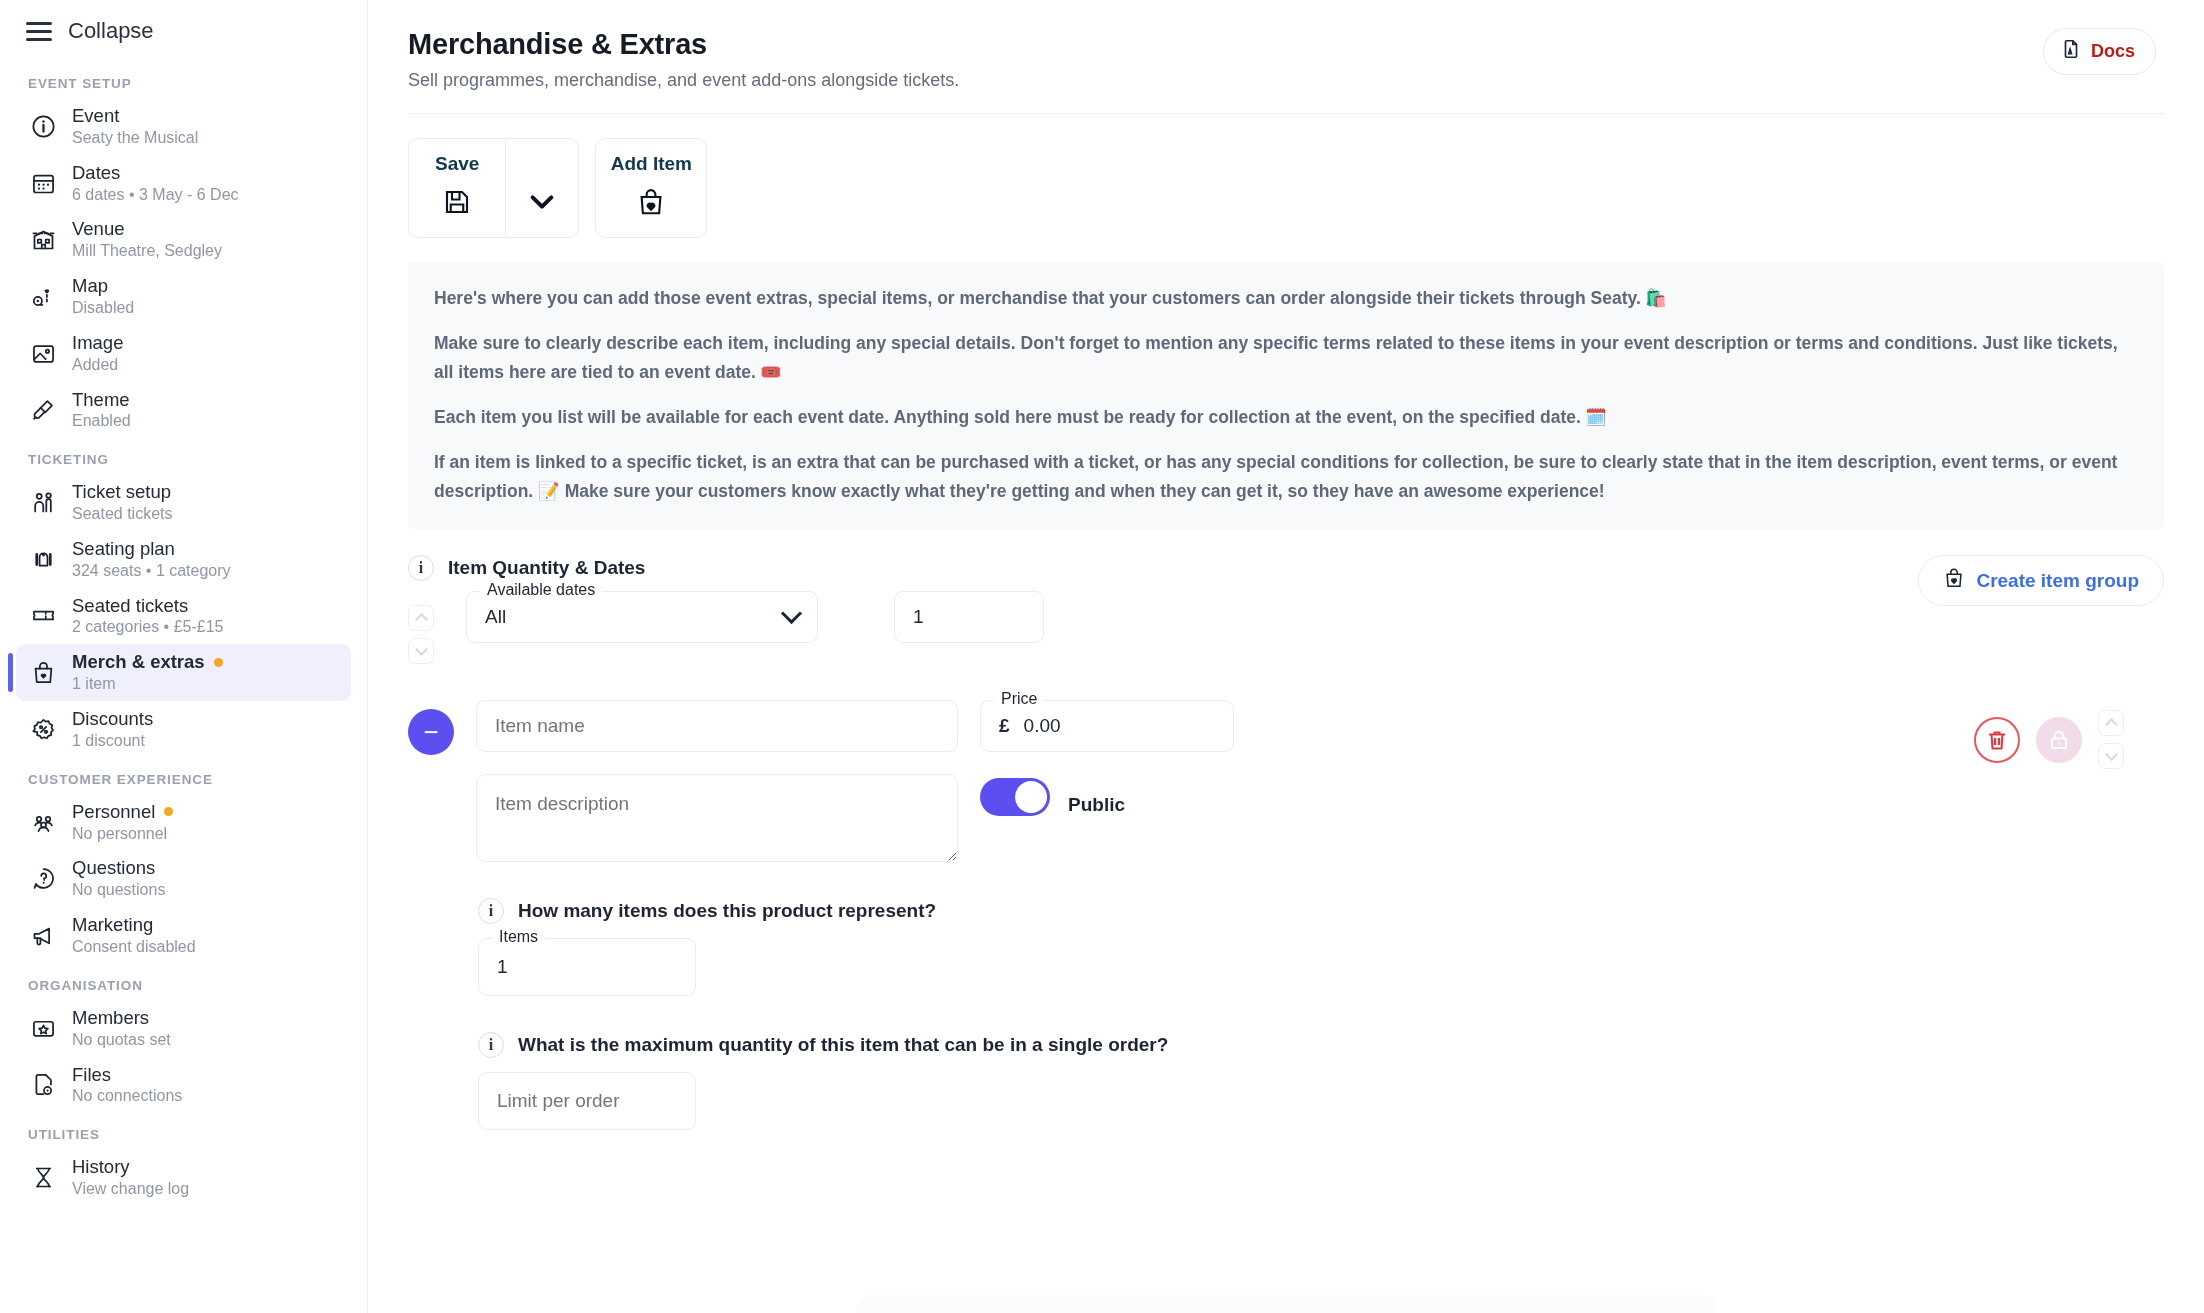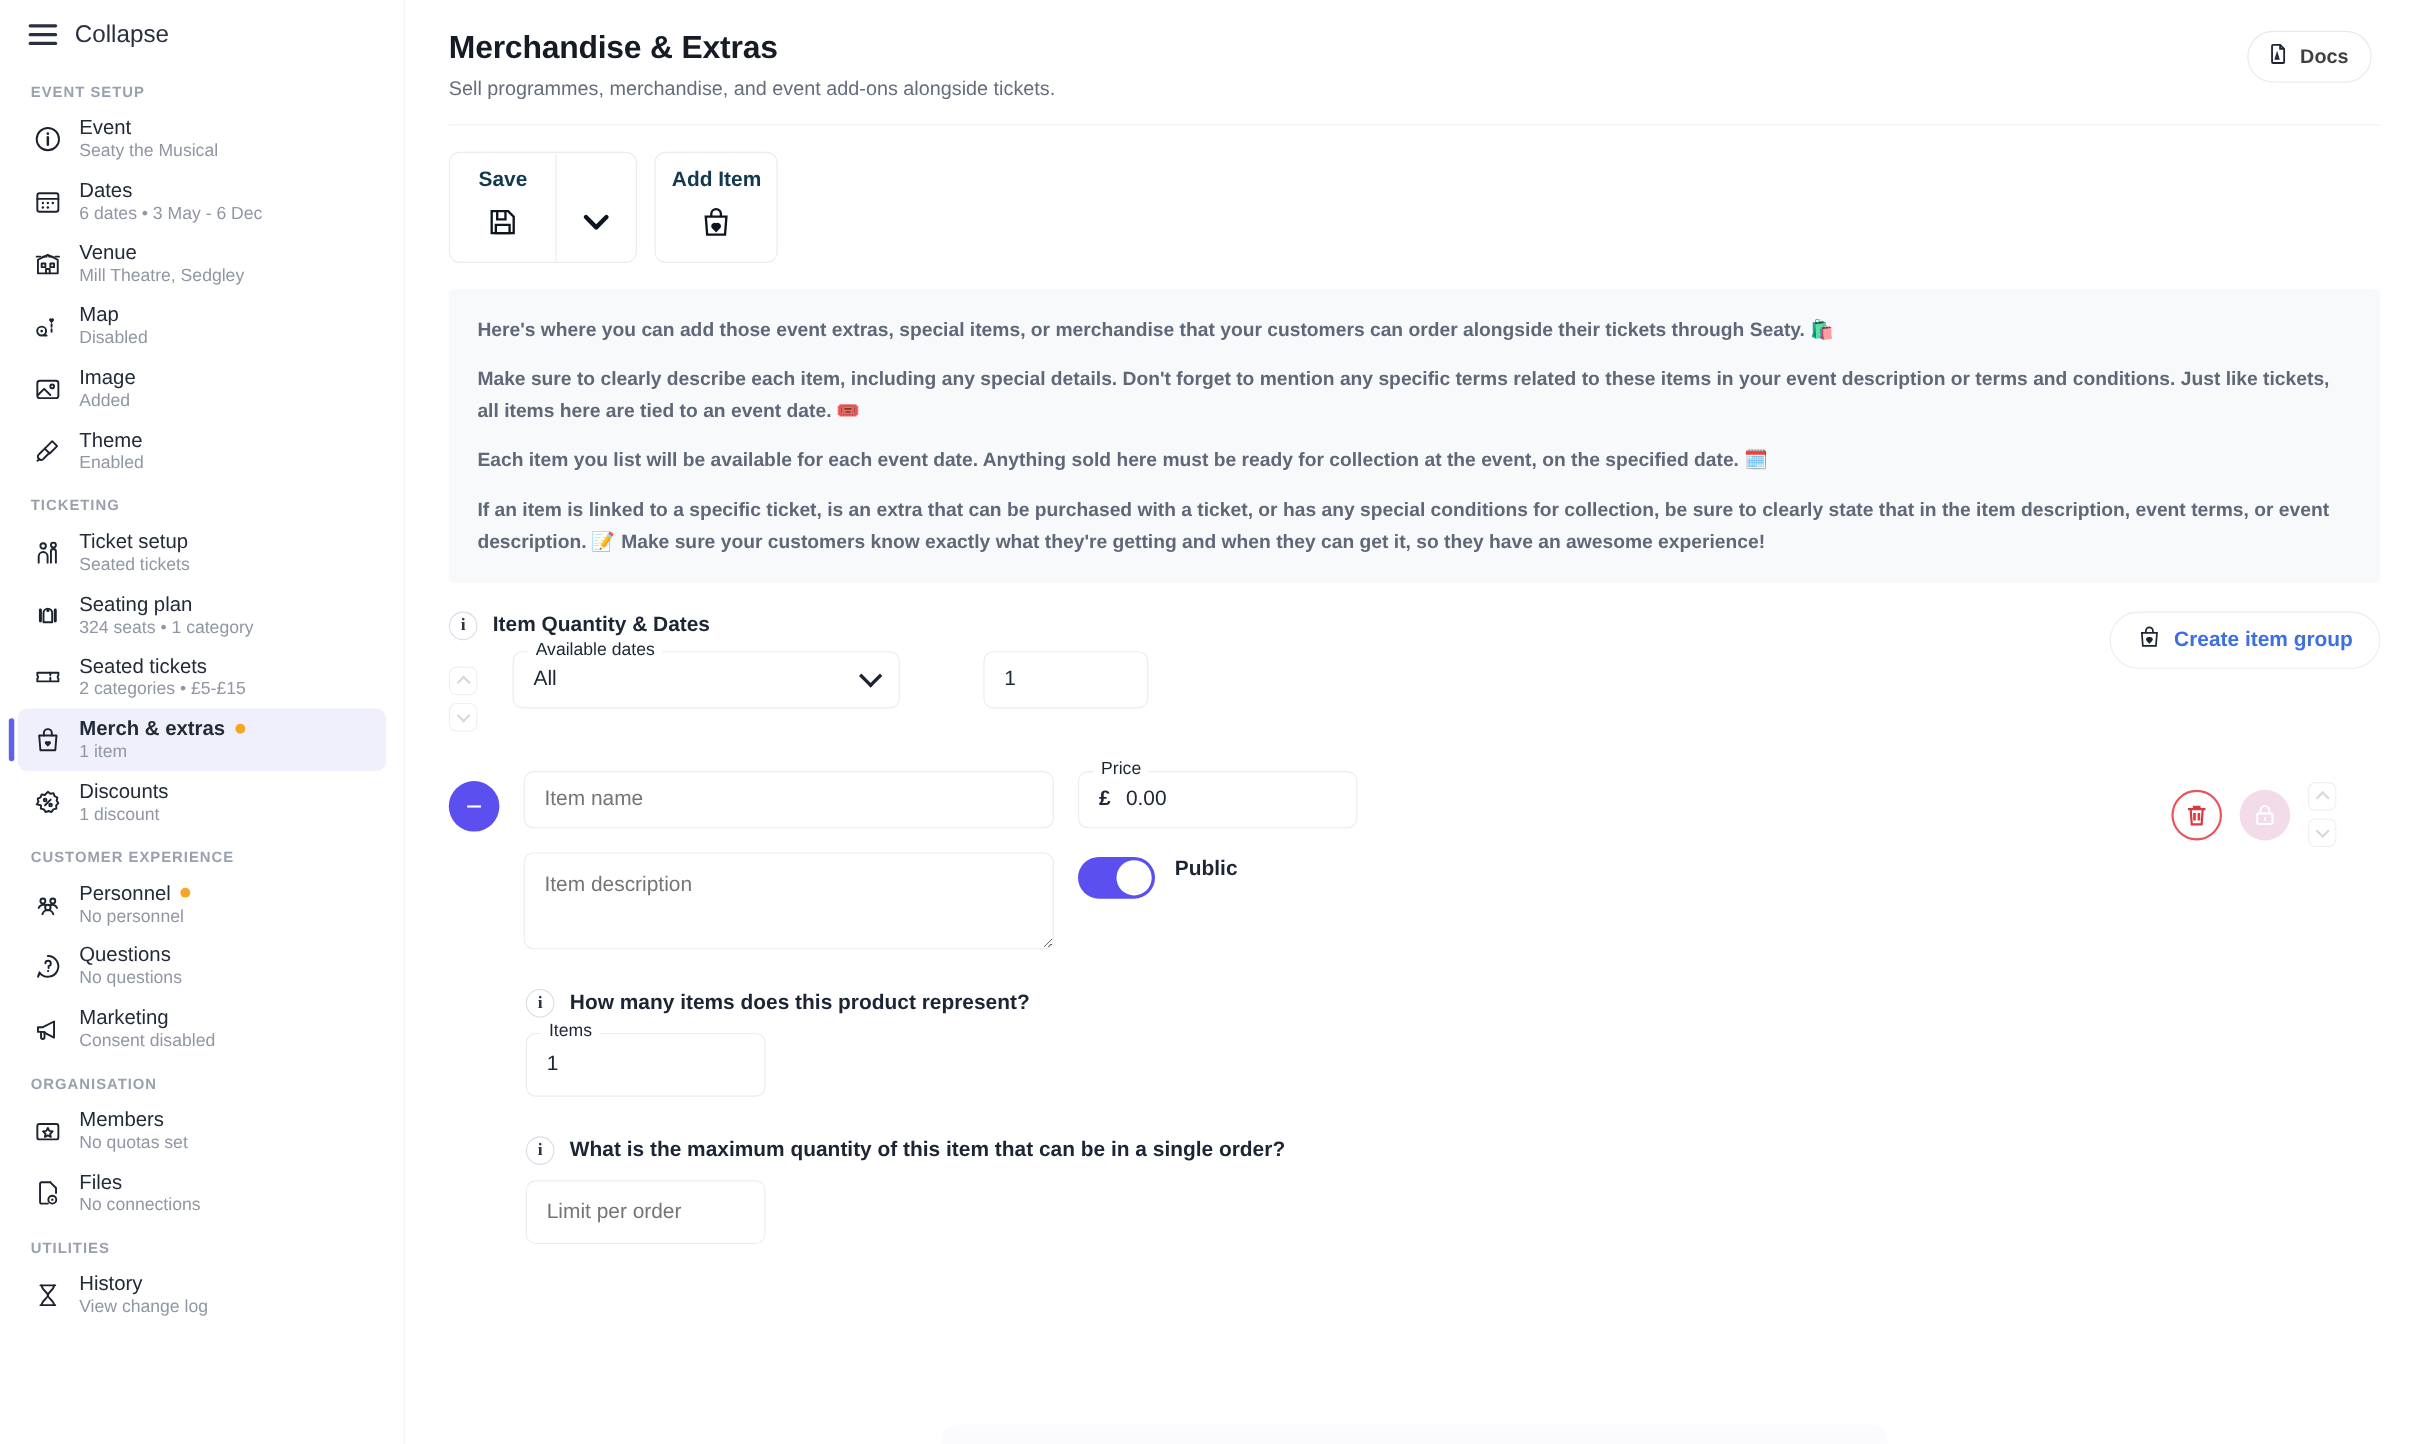--- a/index.html
+++ b/index.html
@@ -49,21 +49,21 @@
 
   
   .main { flex: 1; height: 1313px; position: relative; overflow: hidden; background:#fff; }
   .head { padding: 28px 48px 0 40px; display: flex; justify-content: space-between; align-items: flex-start; }
   .page-title { font-size: 29px; font-weight: 700; color: #161b26; letter-spacing: -.2px; }
   .page-sub { font-size: 18px; color: #656c7c; margin-top: 9px; }
   .docs-btn {
     display: flex; align-items: center; gap: 9px;
     border: 1.5px solid #e8e8ee; border-radius: 24px;
     padding: 9px 20px 9px 16px; cursor: pointer; background: #fff;
-    font-size: 18px; color: #404040; font-weight: 600; white-space: nowrap;
+    font-size: 18px; color: #b91c1c; font-weight: 600; white-space: nowrap;
   }
   .divider { height: 1px; background: #eceef1; margin: 22px 40px 0 40px; }
 
   .toolbar { display: flex; gap: 16px; padding: 24px 40px 0 40px; }
   .tbtn {
     border: 1.5px solid #ebecf0; border-radius: 10px; background: #fff;
     display: flex; flex-direction: column; align-items: center; justify-content: center;
     padding: 14px 0 16px 0; cursor: pointer; min-width: 112px;
   }
   .tbtn .tlabel { font-size: 19px; font-weight: 700; color: #12394f; margin-bottom: 12px; }
@@ -138,21 +138,21 @@
   }
   .item-fields { display: flex; flex-direction: column; gap: 22px; }
   .name-input { width: 482px; }
   .desc-input { width: 482px; height: 88px; padding: 16px 18px; resize: vertical; line-height:1.4; }
   .price-col { display: flex; flex-direction: column; gap: 26px; padding-top: 0; }
   .price-field { width: 254px; }
   .price-ctrl { display: flex; align-items: center; gap: 14px; }
   .cur { font-weight: 700; color: #202837; font-size: 19px; }
   .price-val { font-size: 19px; color: #202837; }
 
-  .toggle-row { display: flex; align-items: flex-start; gap: 18px; }
+  .toggle-row { display: flex; align-items: flex-end; gap: 18px; }
   .toggle {
     width: 70px; height: 38px; border-radius: 20px; background: #5b4ff0;
     position: relative; cursor: pointer;
   }
   .toggle .knob {
     position: absolute; top: 3px; right: 3px; width: 32px; height: 32px;
     border-radius: 50%; background: #fff;
   }
   .toggle-label { font-size: 19px; font-weight: 700; color: #1d2535; }
 

